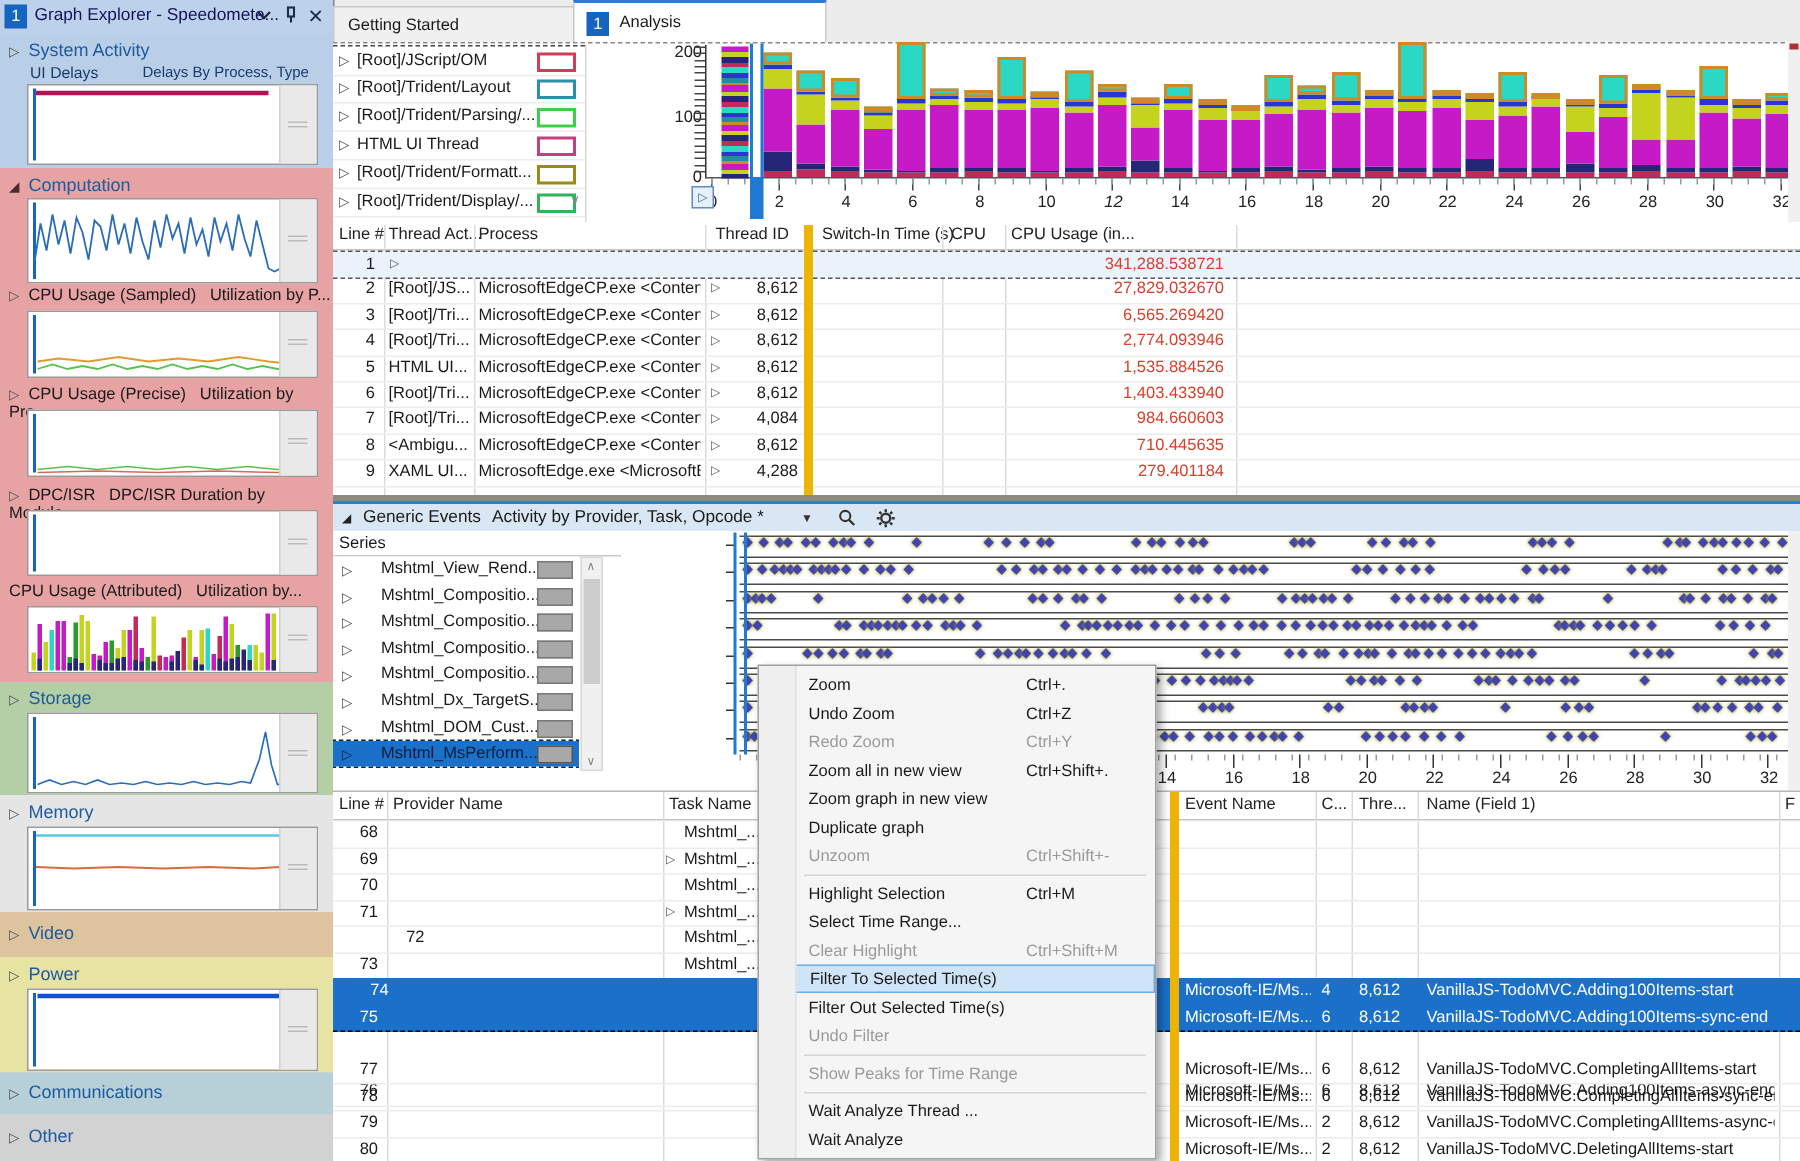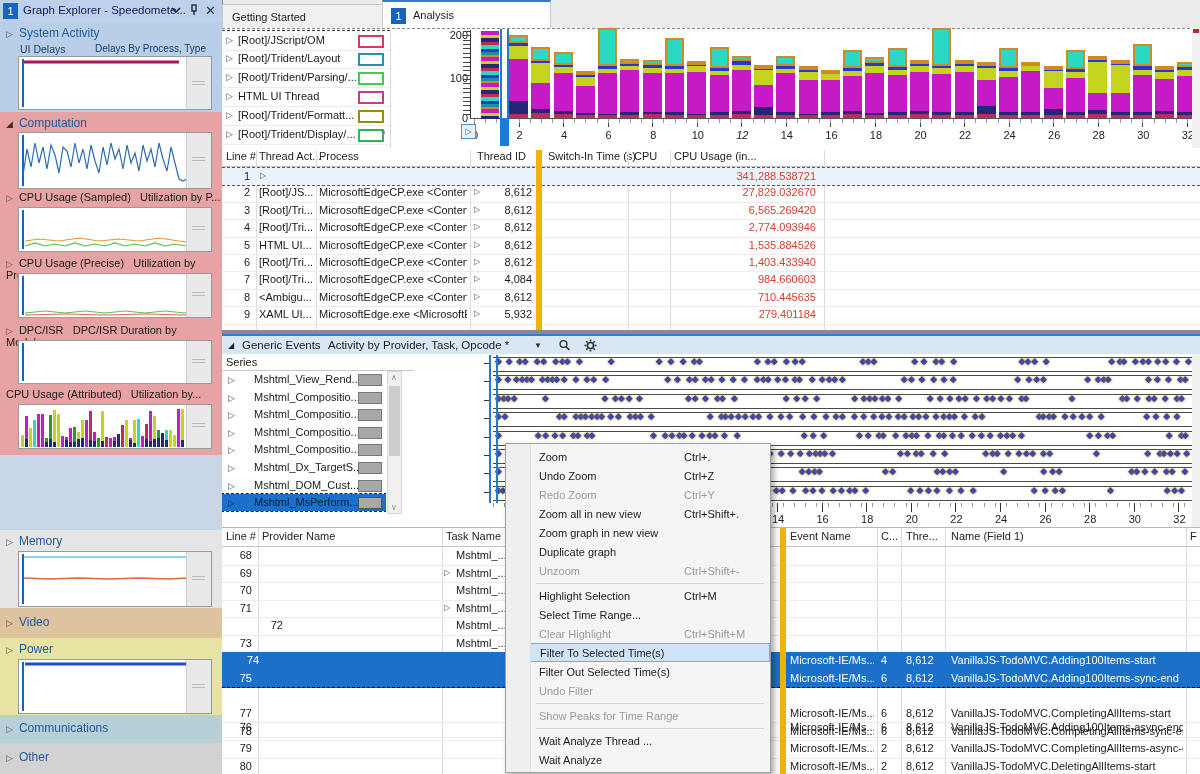--- a/index.html
+++ b/index.html
@@ -191,20 +191,33 @@
         <div style="position: absolute; left: 146px; bottom: 1px; width: 3px; height: 17.3499px; background: rgb(43, 216, 196);"></div>
         <div style="position: absolute; left: 146px; bottom: 1px; width: 3px; height: 6.8702px; background: rgb(38, 38, 120);"></div>
         <div style="position: absolute; left: 150px; bottom: 1px; width: 3px; height: 17.3606px; background: rgb(195, 211, 30);"></div>
         <div style="position: absolute; left: 154px; bottom: 1px; width: 3px; height: 11.8441px; background: rgb(195, 211, 30);"></div>
         <div style="position: absolute; left: 158px; bottom: 1px; width: 3px; height: 37.829px; background: rgb(198, 26, 198);"></div>
         <div style="position: absolute; left: 162px; bottom: 1px; width: 3px; height: 37.7407px; background: rgb(195, 211, 30);"></div>
         <div style="position: absolute; left: 162px; bottom: 1px; width: 3px; height: 7.4951px; background: rgb(38, 38, 120);"></div>
       </div>
   </div>
 
+  <div class="abs sec" style="top:455px;height:75px;background:#b4cfa6;">
+    <div class="sec-h" style="top:3px;"><span class="sec-exp">▷</span><span>Storage</span></div>
+    <div class="thumb" style="top:20px;height:52px;">
+      <div class="vline"></div>
+      <svg class="abs" style="left:0;top:0;" width="190" height="52">
+        <polyline fill="none" stroke="#2b6cb8" stroke-width="1.1" points="6,47 14,44 22,47 30,45 38,47 46,44 54,47 62,46 70,47 78,45 86,47 94,46 102,47 110,45 118,47 126,46 134,47 142,45 148,46 154,30 158,12 162,34 166,47 174,46 184,47"></polyline>
+      </svg>
+      <div class="grip">
+          <i style="top:24px;"></i>
+          <i style="top:27px;"></i>
+        </div>
+    </div>
+  </div>
 
   <div class="abs sec" style="top:530px;height:78px;background:#e5e5e5;">
     <div class="sec-h" style="top:4px;"><span class="sec-exp">▷</span><span>Memory</span></div>
     <div class="thumb" style="top:21px;height:54px;">
       <div class="vline"></div>
       <svg class="abs" style="left:0;top:0;" width="190" height="54">
         <line x1="5" y1="5" x2="186" y2="5" stroke="#55c8e8" stroke-width="1.6"></line>
         <polyline fill="none" stroke="#d86a40" stroke-width="1.4" points="5,26 30,27 60,26 90,27 120,26 150,27 168,26 186,31"></polyline>
       </svg>
       <div class="grip">
@@ -690,21 +703,21 @@
         <div style="position: absolute; left: 97px; top: 2px; width: 148px; overflow: hidden; white-space: nowrap;">MicrosoftEdgeCP.exe &lt;Content...</div>
         <div style="position: absolute; left: 252px; top: 3px; font-size: 8px; color: rgb(85, 85, 85);">▷</div>
         <div style="position: absolute; left: 262px; top: 2px; width: 48px; text-align: right;">8,612</div>
         <div style="position: absolute; left: 452px; top: 2px; width: 142px; text-align: right; color: rgb(214, 64, 44);">710.445635</div>
       </div>
       <div style="position: absolute; left: 0px; top: 156.2px; width: 978px; height: 17.4px; border-bottom: 1px solid rgb(236, 236, 236);">
         <div style="position: absolute; left: 0px; top: 2px; width: 28px; text-align: right;">9</div>
         <div style="position: absolute; left: 37px; top: 2px; width: 56px; overflow: hidden; white-space: nowrap;">XAML UI...</div>
         <div style="position: absolute; left: 97px; top: 2px; width: 148px; overflow: hidden; white-space: nowrap;">MicrosoftEdge.exe &lt;MicrosoftE...</div>
         <div style="position: absolute; left: 252px; top: 3px; font-size: 8px; color: rgb(85, 85, 85);">▷</div>
-        <div style="position: absolute; left: 262px; top: 2px; width: 48px; text-align: right;">5,932</div>
+        <div style="position: absolute; left: 262px; top: 2px; width: 48px; text-align: right;">4,288</div>
         <div style="position: absolute; left: 452px; top: 2px; width: 142px; text-align: right; color: rgb(214, 64, 44);">279.401184</div>
       </div>
     </div>
   <div class="ystripe" style="left:314px;top:0;height:180px;"></div>
 </div>
 
 <div class="abs" style="left:222px;top:330px;width:978px;height:4px;background:#8a8a8a;"></div>
 
 <div id="ge-toolbar" class="abs">
   <span class="abs" style="left:6px;top:5px;font-size:8px;color:#222;">◢</span>

